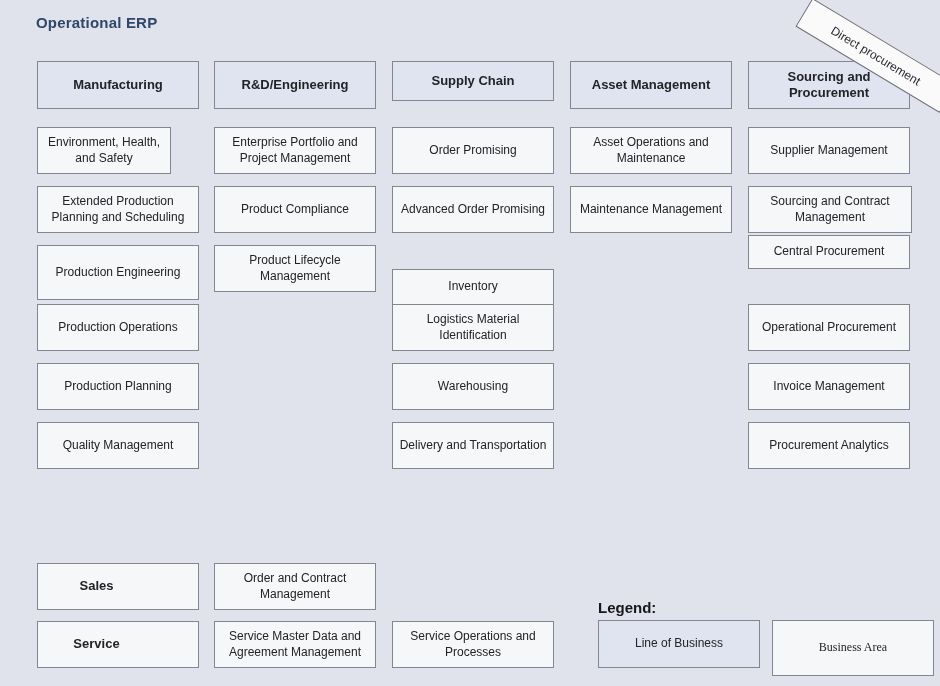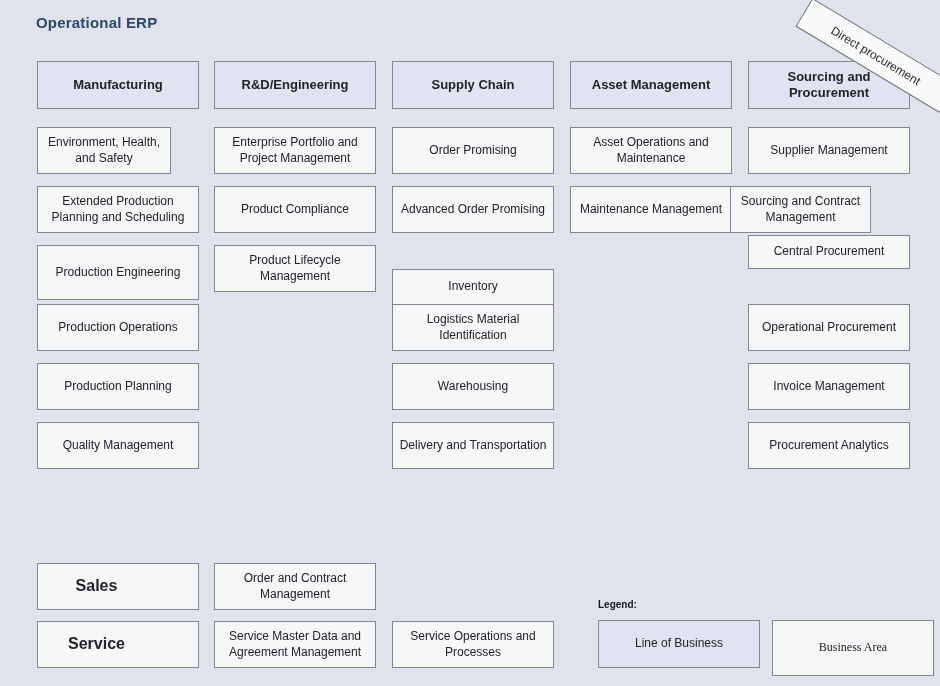--- a/index.html
+++ b/index.html
@@ -39,32 +39,32 @@
     padding: 0 3px;
   }
   .lob {
     background: #e0e4f0;
     font-weight: bold;
     font-size: 13px;
   }
   .lob-bottom {
     background: #f6f7f9;
     font-weight: bold;
-    font-size: 16px;
+    font-size: 13px;
     padding-right: 46px;
   }
   .area {
     background: #f6f7f9;
     font-size: 12px;
   }
   .legend-label {
     position: absolute;
     left: 598px;
     top: 599px;
-    font-size: 10px;
+    font-size: 15px;
     font-weight: bold;
     color: #15171a;
   }
   .legend-box {
     font-weight: normal;
     font-size: 12px;
   }
   .rot-tag {
     position: absolute;
     left: 792px;
@@ -97,36 +97,36 @@
       <div class="box area" style="left: 37px; top: 245px; width: 162px; height: 55px;"><span>Production Engineering</span></div>
       <div class="box area" style="left: 37px; top: 304px; width: 162px; height: 47px;"><span>Production Operations</span></div>
       <div class="box area" style="left: 37px; top: 363px; width: 162px; height: 47px;"><span>Production Planning</span></div>
       <div class="box area" style="left: 37px; top: 422px; width: 162px; height: 47px;"><span>Quality Management</span></div>
       <div class="box lob" style="left: 214px; top: 61px; width: 162px; height: 48px;"><span>R&amp;D/Engineering</span></div>
       <div class="box area" style="left: 214px; top: 127px; width: 162px; height: 47px;"><span>Enterprise Portfolio and
 Project Management</span></div>
       <div class="box area" style="left: 214px; top: 186px; width: 162px; height: 47px;"><span>Product Compliance</span></div>
       <div class="box area" style="left: 214px; top: 245px; width: 162px; height: 47px;"><span>Product Lifecycle
 Management</span></div>
-      <div class="box lob" style="left: 392px; top: 61px; width: 162px; height: 48px;"><span>Supply Chain</span></div>
+      <div class="box lob" style="left: 392px; top: 61px; width: 162px; height: 40px;"><span>Supply Chain</span></div>
       <div class="box area" style="left: 392px; top: 127px; width: 162px; height: 47px;"><span>Order Promising</span></div>
       <div class="box area" style="left: 392px; top: 186px; width: 162px; height: 47px;"><span>Advanced Order Promising</span></div>
       <div class="box area" style="left: 392px; top: 238px; width: 162px; height: 36px; margin-top: 31px;"><span>Inventory</span></div>
       <div class="box area" style="left: 392px; top: 304px; width: 162px; height: 47px;"><span>Logistics Material
 Identification</span></div>
       <div class="box area" style="left: 392px; top: 363px; width: 162px; height: 47px;"><span>Warehousing</span></div>
       <div class="box area" style="left: 392px; top: 422px; width: 162px; height: 47px;"><span>Delivery and Transportation</span></div>
       <div class="box lob" style="left: 570px; top: 61px; width: 162px; height: 48px;"><span>Asset Management</span></div>
       <div class="box area" style="left: 570px; top: 127px; width: 162px; height: 47px;"><span>Asset Operations and
 Maintenance</span></div>
       <div class="box area" style="left: 570px; top: 186px; width: 162px; height: 47px;"><span>Maintenance Management</span></div>
       <div class="box lob" style="left: 748px; top: 61px; width: 162px; height: 48px;"><span>Sourcing and
 Procurement</span></div>
       <div class="box area" style="left: 748px; top: 127px; width: 162px; height: 47px;"><span>Supplier Management</span></div>
-      <div class="box area" style="left: 730px; top: 186px; width: 141px; height: 47px; text-align: center;"><span>Sourcing and Contract
+      <div class="box area" style="left: 748px; top: 186px; width: 164px; height: 47px; text-align: center;"><span>Sourcing and Contract
 Management</span></div>
       <div class="box area" style="left: 748px; top: 235px; width: 162px; height: 34px;"><span>Central Procurement</span></div>
       <div class="box area" style="left: 748px; top: 304px; width: 162px; height: 47px;"><span>Operational Procurement</span></div>
       <div class="box area" style="left: 748px; top: 363px; width: 162px; height: 47px;"><span>Invoice Management</span></div>
       <div class="box area" style="left: 748px; top: 422px; width: 162px; height: 47px;"><span>Procurement Analytics</span></div>
       <div class="box lob-bottom" style="left: 37px; top: 563px; width: 162px; height: 47px;"><span>Sales</span></div>
       <div class="box area" style="left: 214px; top: 563px; width: 162px; height: 47px;"><span>Order and Contract
 Management</span></div>
       <div class="box lob-bottom" style="left: 37px; top: 621px; width: 162px; height: 47px;"><span>Service</span></div>
       <div class="box area" style="left: 214px; top: 621px; width: 162px; height: 47px;"><span>Service Master Data and

